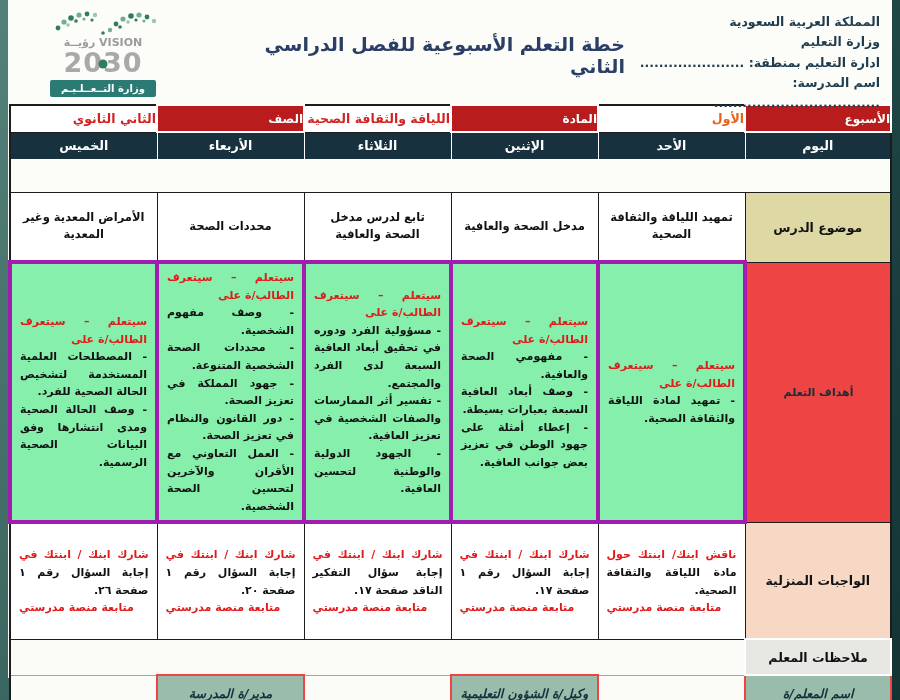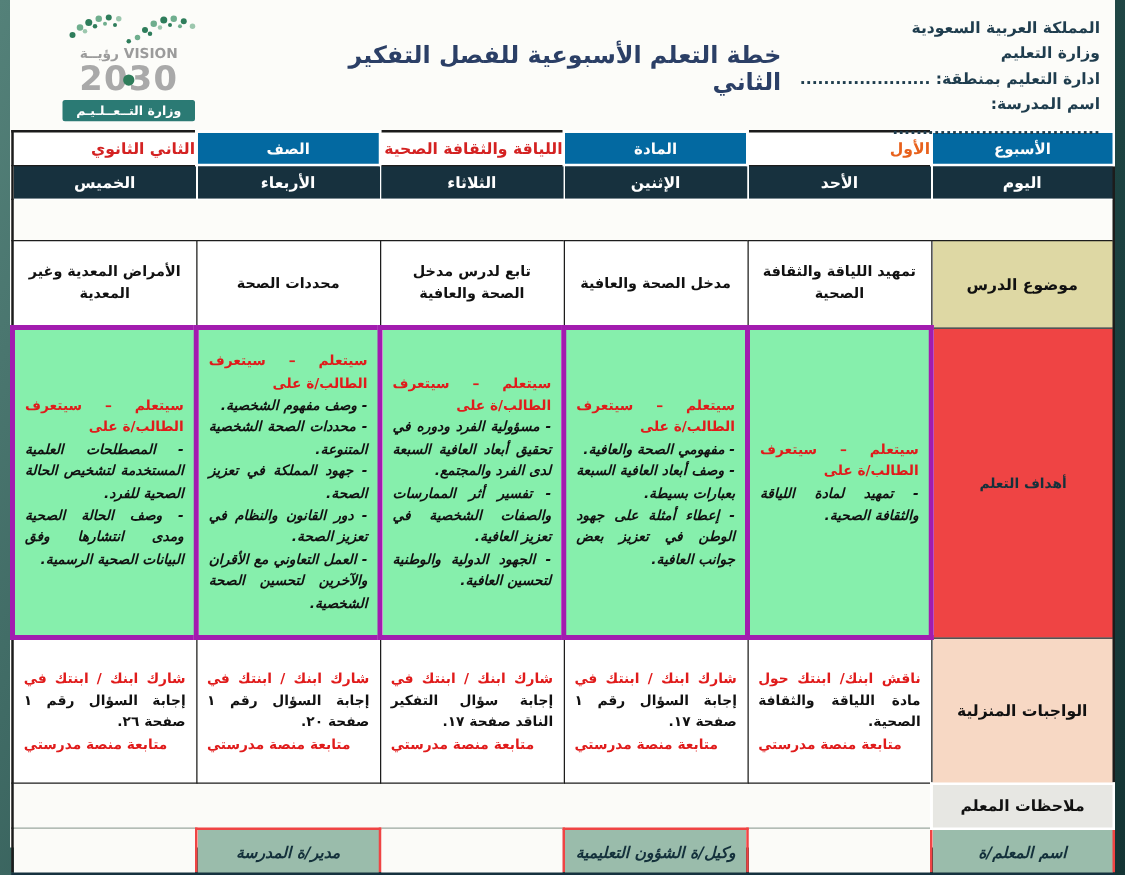--- a/index.html
+++ b/index.html
@@ -20,21 +20,21 @@
   .title-wrap { flex:1; display:flex; align-items:center; justify-content:center; }
   .doc-title { color:#2b3f66; font-weight:bold; font-size:19px; padding-left:30px; }
   .logo { width:170px; display:flex; align-items:center; justify-content:center; }
   .logo svg { display:block; }
   
   table { width:884px; border-collapse:collapse; table-layout:fixed; direction:rtl;
     border:2px solid #1c1c1c; border-bottom:3px solid #16323f; }
   td, th { overflow:hidden; font-weight:bold; }
   
   .week-row { height:27px; }
-  .week-row .lbl { background:#0369a1; color:#fdfdfd; font-size:12px; text-align:center;
+  .week-row .lbl { background:#b91c1c; color:#fdfdfd; font-size:12px; text-align:right;
     border:2px solid #fff; }
   .week-row .val { background:#fff; color:#d42222; font-size:12.5px; text-align:right;
     border:1px solid #1c1c1c; }
   .week-row .val.orange { color:#e8611c; }
   .day-row { height:27px; }
   .day-row td { background:#17313e; color:#fff; font-size:12.5px; text-align:center;
     border:1px solid #fff;margin-left:20px; }
   .gap-row { height:33px; }
   .gap-row td { background:#fcfcf9; }
   
@@ -43,21 +43,21 @@
     border:1px solid #1c1c1c; }
   .topic-row td { background:#fff; border:1px solid #1c1c1c; text-align:center;
     vertical-align:middle; font-size:11.5px; color:#111; padding:4px 8px; line-height:1.5; }
   
   .obj-row { height:248px; }
   .obj-row .lbl { background:#ef4444; color:#14313b; font-size:11px; text-align:center;
     border:1px solid #1c1c1c; }
   .obj-row td { background:#86efac; border:4px solid #a21caf; vertical-align:middle;
     padding:5px 8px; font-size:11px; color:#111; }
   .obj-intro { color:#e01b1b; text-align:justify; line-height:1.6; }
-  .obj-body  { white-space:pre-line; text-align:justify; line-height:1.6;font-style:italic; }
+  .obj-body  { white-space:pre-line; text-align:justify; line-height:1.6; }
   
   .hw-row { height:94px; }
   .hw-row .lbl { background:#f7d8c4; color:#111; font-size:12.5px; text-align:center;
     border:1px solid #1c1c1c; }
   .hw-row td { background:#fff; border:1px solid #1c1c1c; vertical-align:middle;
     padding:22px 8px; font-size:11px; color:#111; line-height:1.6;margin-top:26px; }
   .hw-lead { color:#e01b1b; }
   .hw-body { color:#111; text-align:justify; }
   .hw-text { text-align:justify; }
   .hw-tail { color:#e01b1b; text-align:left; }
@@ -78,21 +78,21 @@
 <div class="card">
 
   <div class="hdr">
     <div class="ministry">
       <div>المملكة العربية السعودية</div>
       <div>وزارة التعليم</div>
       <div>ادارة التعليم بمنطقة: ......................</div>
       <div>اسم المدرسة: ...................................</div>
     </div>
     <div class="title-wrap">
-      <div class="doc-title">خطة التعلم الأسبوعية للفصل التفكير الثاني</div>
+      <div class="doc-title">خطة التعلم الأسبوعية للفصل الدراسي الثاني</div>
     </div>
     <div class="logo">
       <svg width="150" height="94" viewBox="0 0 150 94">
 
         <g>
           <circle cx="30" cy="20" r="2.4" fill="#2e7d5b"></circle>
             <circle cx="36" cy="14" r="2.6" fill="#6fae8e"></circle>
           <circle cx="43" cy="10" r="2.8" fill="#2e7d5b"></circle>
             <circle cx="51" cy="7" r="2.6" fill="#6fae8e"></circle>
           <circle cx="59" cy="6" r="2.4" fill="#2e7d5b"></circle>

